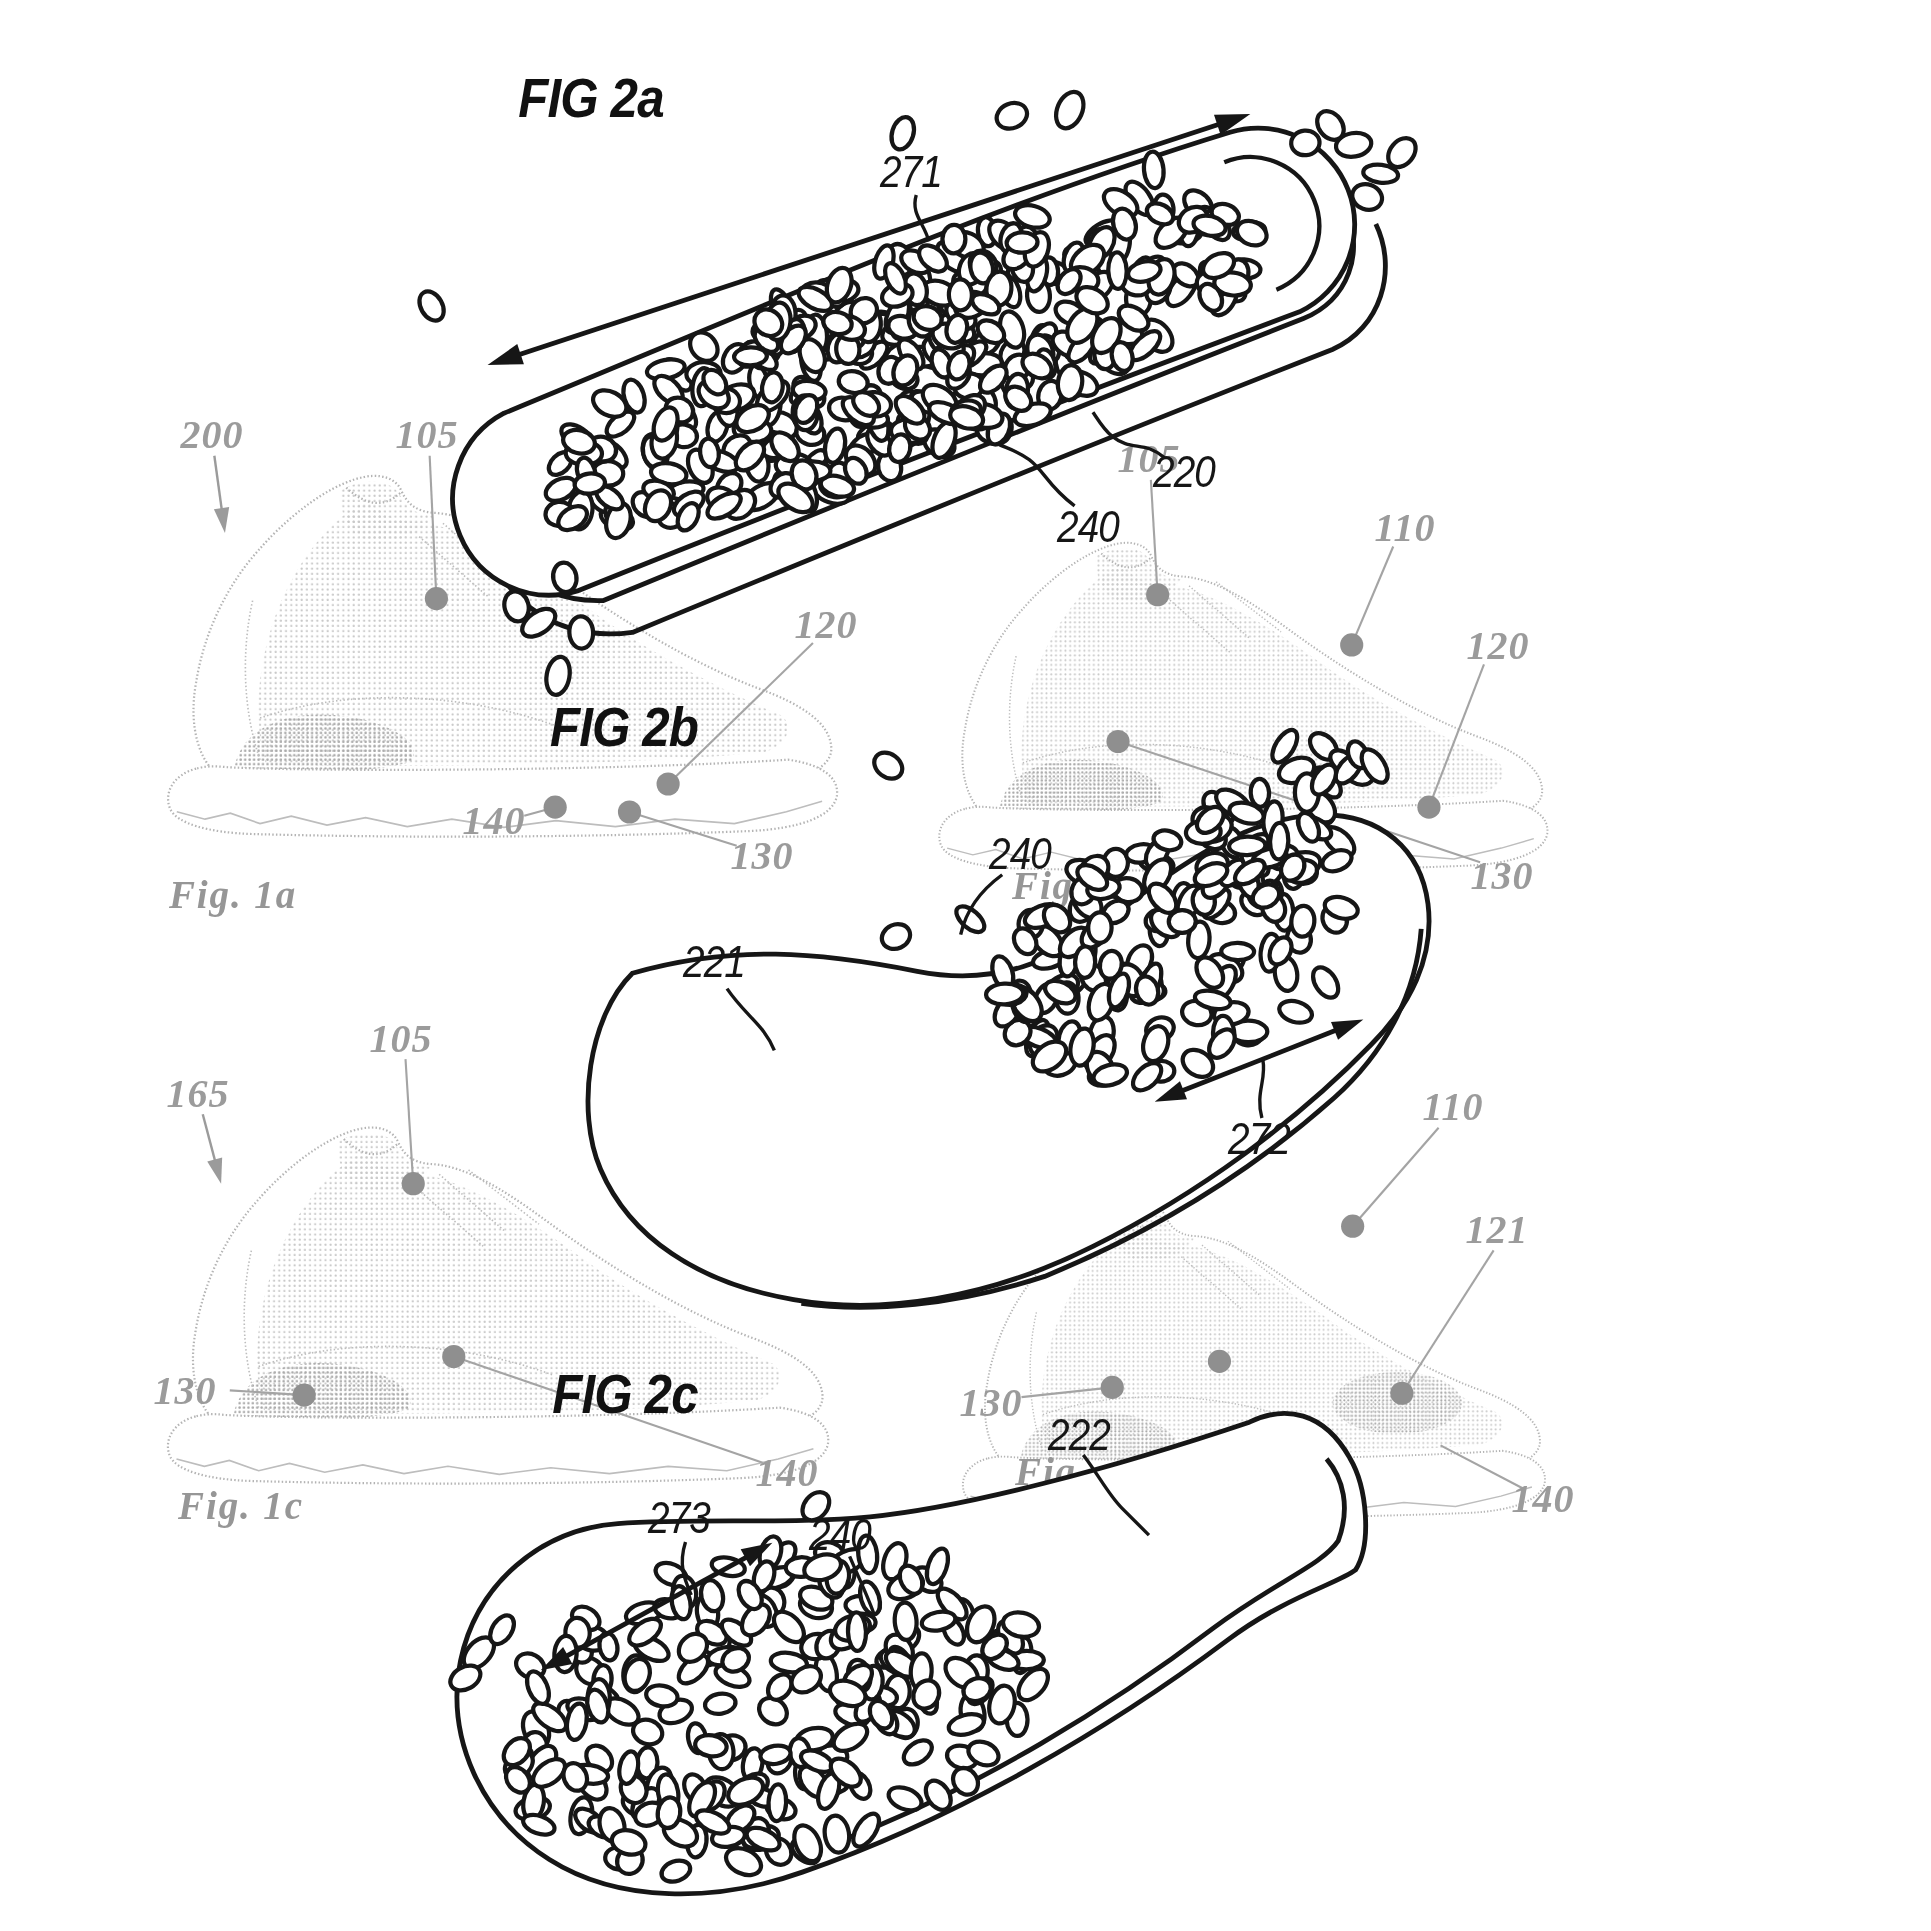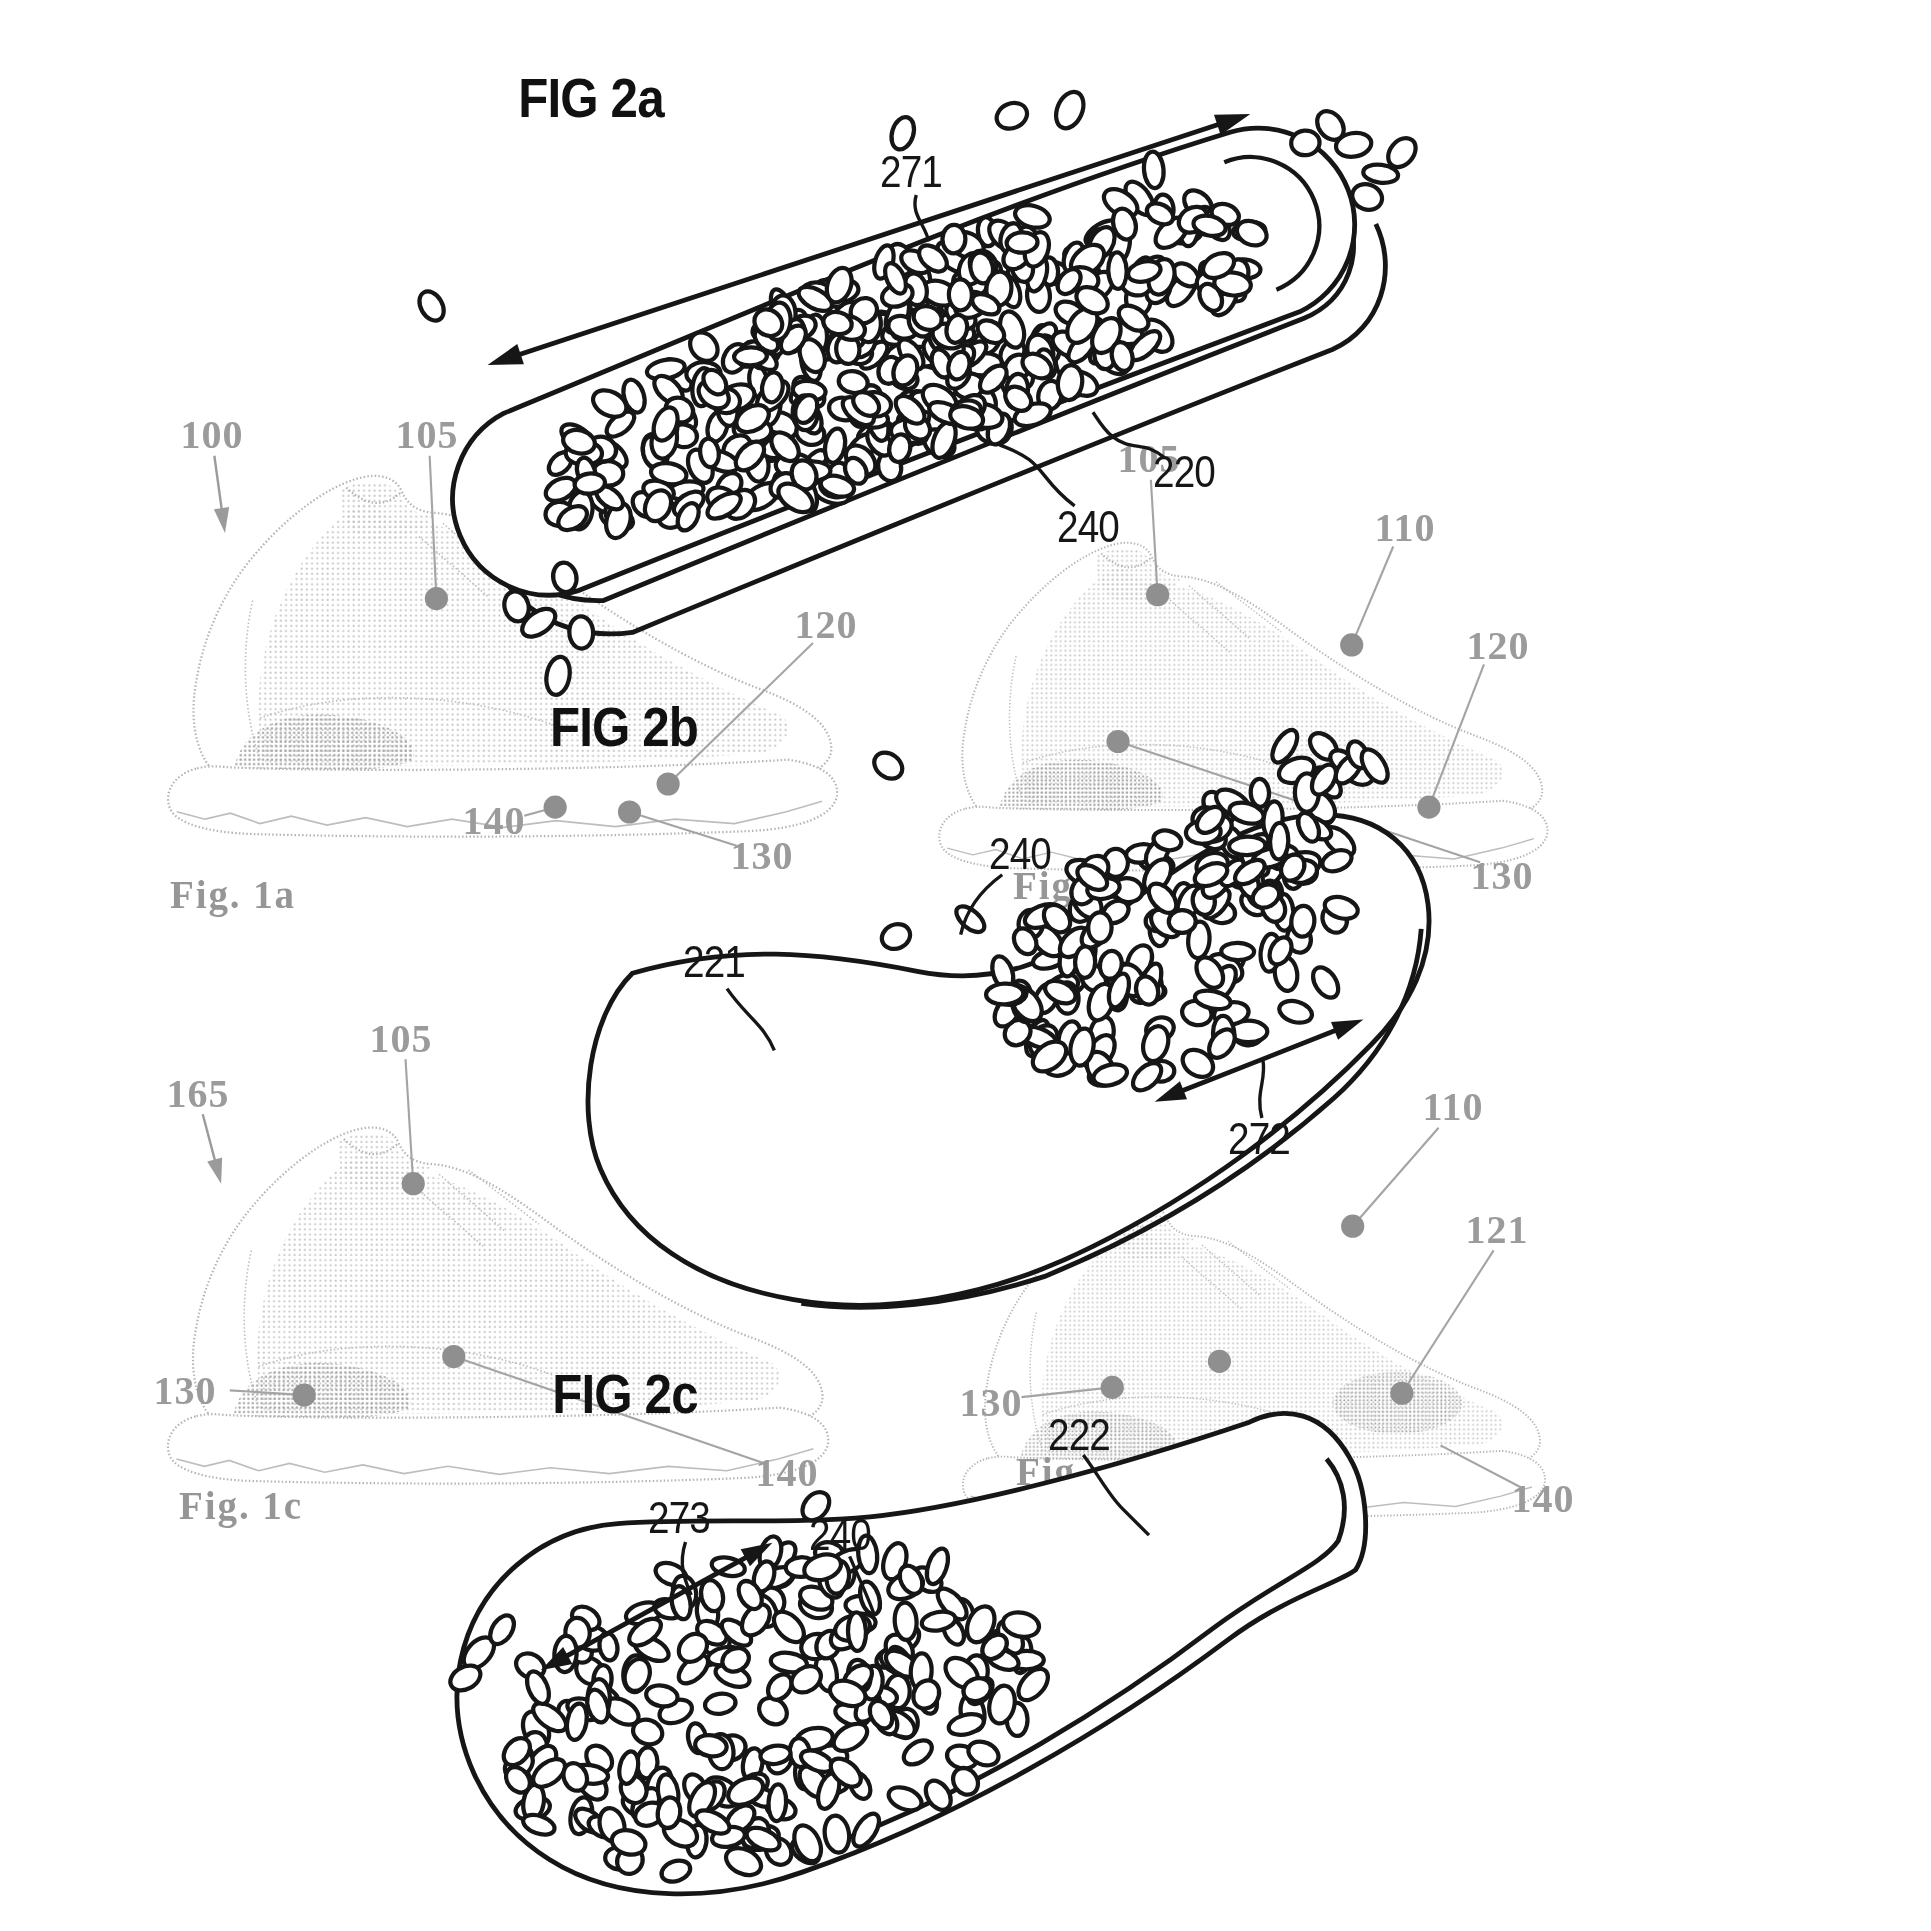--- a/index.html
+++ b/index.html
@@ -3,21 +3,21 @@
 <meta charset="utf-8">
 <style>
   html,body{margin:0;padding:0;background:#fff;}
   #sheet{position:relative;width:1931px;height:1931px;background:#fff;overflow:hidden;
          font-family:"Liberation Sans",sans-serif;}
   #sheet svg{position:absolute;left:0;top:0;}
   #bg-art{z-index:1;}
   .glabels{z-index:2;}
   #ink-art{z-index:3;}
   .klabels{z-index:4;}
-  .glabels,.klabels{position:absolute;left:0;top:0;width:100%;height:100%;pointer-events:none;}
+  .glabels,.klabels{position:absolute;left:0;top:0;width:100%;height:100%;pointer-events:none;font-style:italic;}
   .lbl{position:absolute;white-space:nowrap;}
   .kref{font-family:"Liberation Sans",sans-serif;font-size:44px;color:#161616;
         transform:translate(-50%,-50%) scaleX(.88);letter-spacing:-1px;}
   .ktitle{font-family:"Liberation Sans",sans-serif;font-size:56px;font-weight:700;color:#111;
         transform:translate(-50%,-50%) scaleX(.88);letter-spacing:-1px;}
   .gref{font-family:"Liberation Serif","DejaVu Serif",serif;font-size:40px;font-weight:700;
         color:#9b9b9b;transform:translate(-50%,-50%);letter-spacing:1px;}
   .gcap{font-family:"Liberation Serif","DejaVu Serif",serif;font-size:39px;font-weight:700;
         color:#969696;transform:translate(-50%,-50%);letter-spacing:1.9px;}
 </style>
@@ -103,21 +103,21 @@
           <polygon points="233,552 221.53289242879072,527.3320968878522 237.38375386631543,525.1526034401925" fill="#9b9b9b"></polygon>
         </g>
         <g>
           <line x1="210" y1="1154" x2="225.01959352479614" y2="1210.9163544097537" stroke="#9b9b9b" stroke-width="2.5"></line>
           <polygon points="229,1226 214.6307863412006,1202.901824772771 230.1011920747865,1198.8193565930749" fill="#9b9b9b"></polygon>
         </g>
       </g>
   </svg>
 
   <div class="glabels">
-    <div class="lbl gref" style="left:212px;top:434px">100</div>
+    <div class="lbl gref" style="left:212px;top:434px">200</div>
     <div class="lbl gref" style="left:427px;top:434px">105</div>
     <div class="lbl gref" style="left:826px;top:624px">120</div>
     <div class="lbl gref" style="left:762px;top:855px">130</div>
     <div class="lbl gref" style="left:494px;top:820px">140</div>
     <div class="lbl gcap" style="left:233px;top:894px">Fig. 1a</div>
     <div class="lbl gref" style="left:1149px;top:458px">105</div>
     <div class="lbl gref" style="left:1405px;top:527px">110</div>
     <div class="lbl gref" style="left:1498px;top:645px">120</div>
     <div class="lbl gref" style="left:1502px;top:875px">130</div>
     <div class="lbl gcap" style="left:1043px;top:885px">Fig</div>

